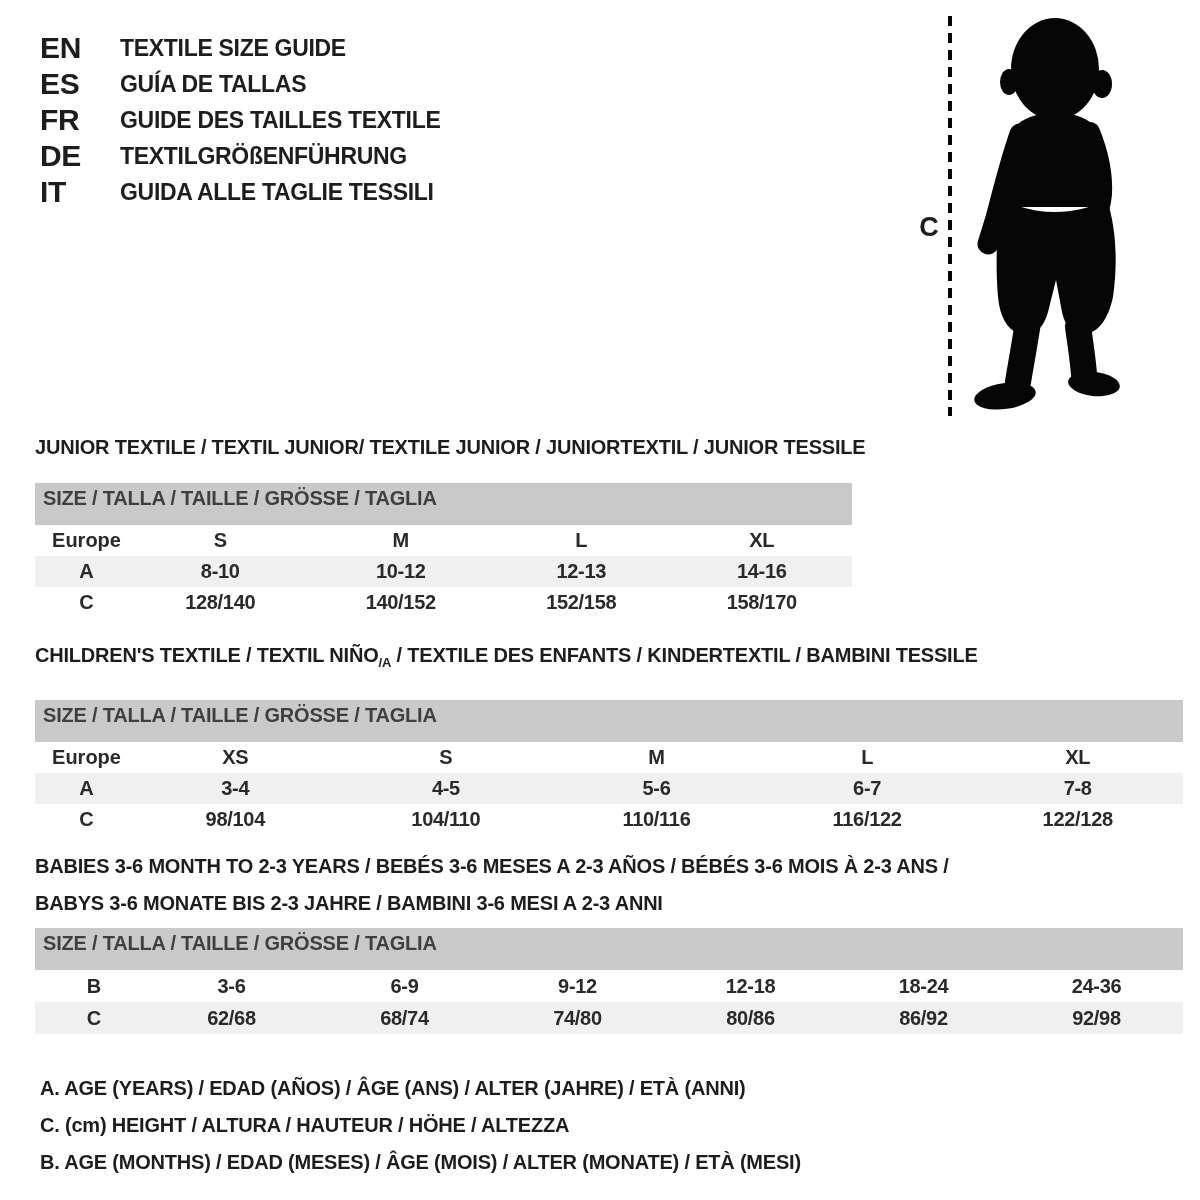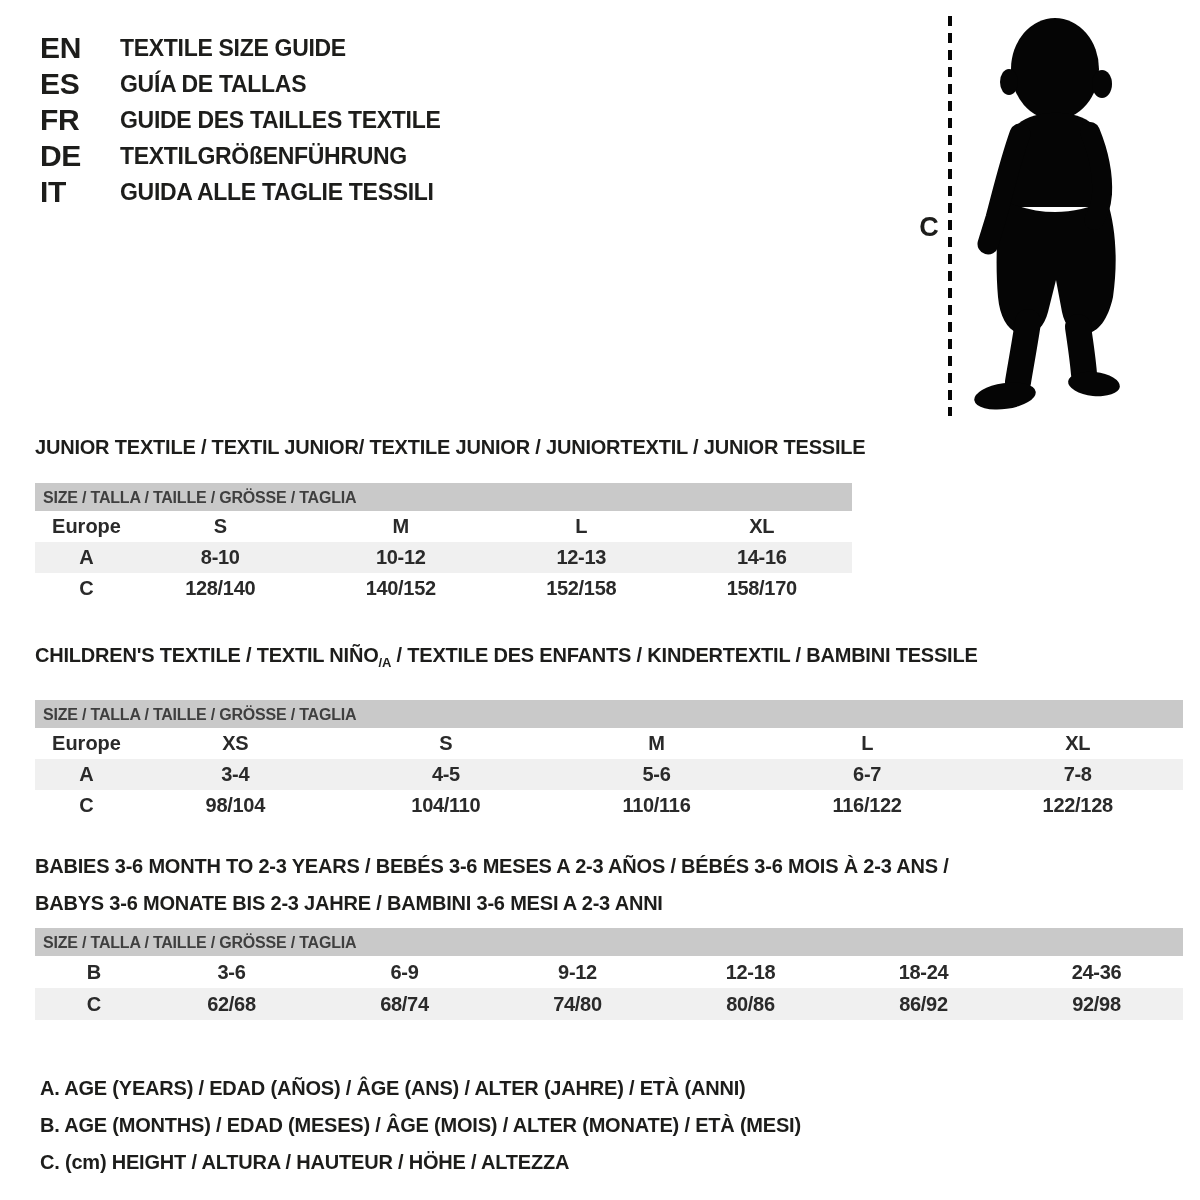--- a/index.html
+++ b/index.html
@@ -29,22 +29,22 @@
     background:repeating-linear-gradient(to bottom,var(--silhouette) 0px,var(--silhouette) 10px,transparent 10px,transparent 17px);
   }
   .measure-label{left:912px;top:212px;width:34px;font-size:27px;font-weight:700;text-align:center;}
   .figure-svg{left:958px;top:12px;width:185px;height:408px;color:var(--silhouette);}
 
   
   .size-table{left:35px;}
   .tbl-title{font-size:20px;font-weight:700;letter-spacing:-0.2px;white-space:nowrap;line-height:24px;}
   .tbl-title .sub{font-size:13px;vertical-align:sub;}
   .size-bar{
-    background:var(--table-header-bg);height:28px;line-height:30px;
-    padding-left:8px;font-size:16px;font-weight:700;color:#3f3f3f;letter-spacing:-0.2px;
+    background:var(--table-header-bg);height:42px;line-height:30px;
+    padding-left:8px;font-size:20px;font-weight:700;color:#3f3f3f;letter-spacing:-0.2px;
   }
   .trow{display:grid;height:31px;line-height:31px;font-size:20px;font-weight:700;color:#2a2a2a;}
   .trow.shaded{background:var(--row-shaded-bg);}
   .trow .lbl{padding-left:8px;text-align:center;}
   .trow .val{text-align:center;letter-spacing:-0.3px;}
   .t1{top:435px;width:817px;}
   .t1 .size-bar{margin-top:24px;}
   .t1 .trow{grid-template-columns:95px repeat(4,1fr);}
   .t2{top:643px;width:1148px;}
   .t2 .size-bar{margin-top:25px;}
@@ -176,15 +176,15 @@
     <span class="val">68/74</span>
     <span class="val">74/80</span>
     <span class="val">80/86</span>
     <span class="val">86/92</span>
     <span class="val">92/98</span>
   </div>
 </div>
 
 <div class="abs legend">
   <div class="legend-line">A. AGE (YEARS) / EDAD (AÑOS) / ÂGE (ANS) / ALTER (JAHRE) / ETÀ (ANNI)</div>
+  <div class="legend-line">C. (cm) HEIGHT / ALTURA / HAUTEUR / HÖHE / ALTEZZA</div>
   <div class="legend-line">B. AGE (MONTHS) / EDAD (MESES) / ÂGE (MOIS) / ALTER (MONATE) / ETÀ (MESI)</div>
-  <div class="legend-line">C. (cm) HEIGHT / ALTURA / HAUTEUR / HÖHE / ALTEZZA</div>
 </div>
 
 </body></html>

